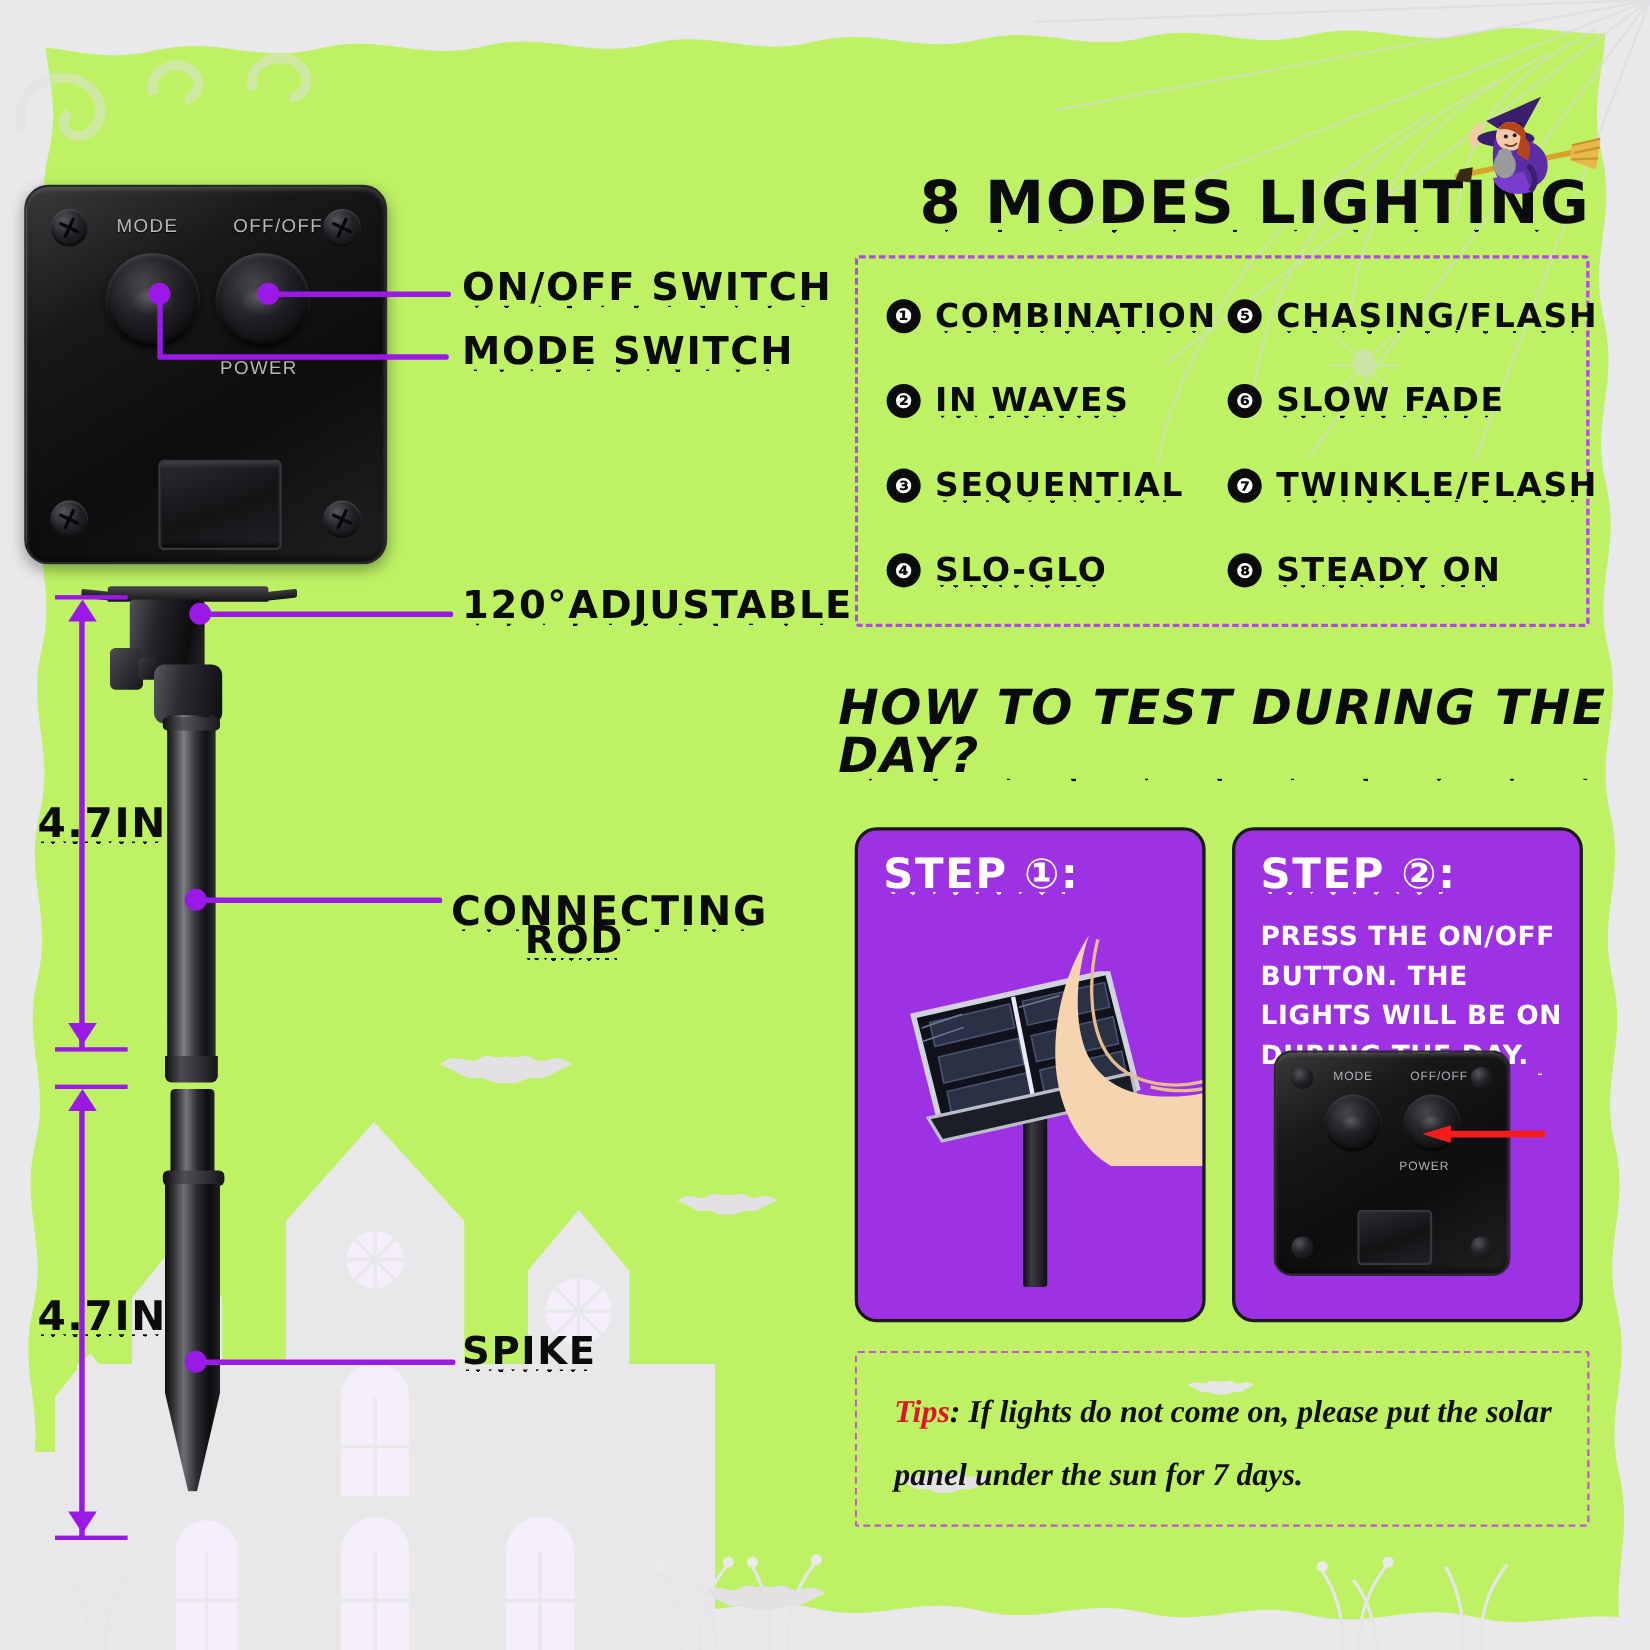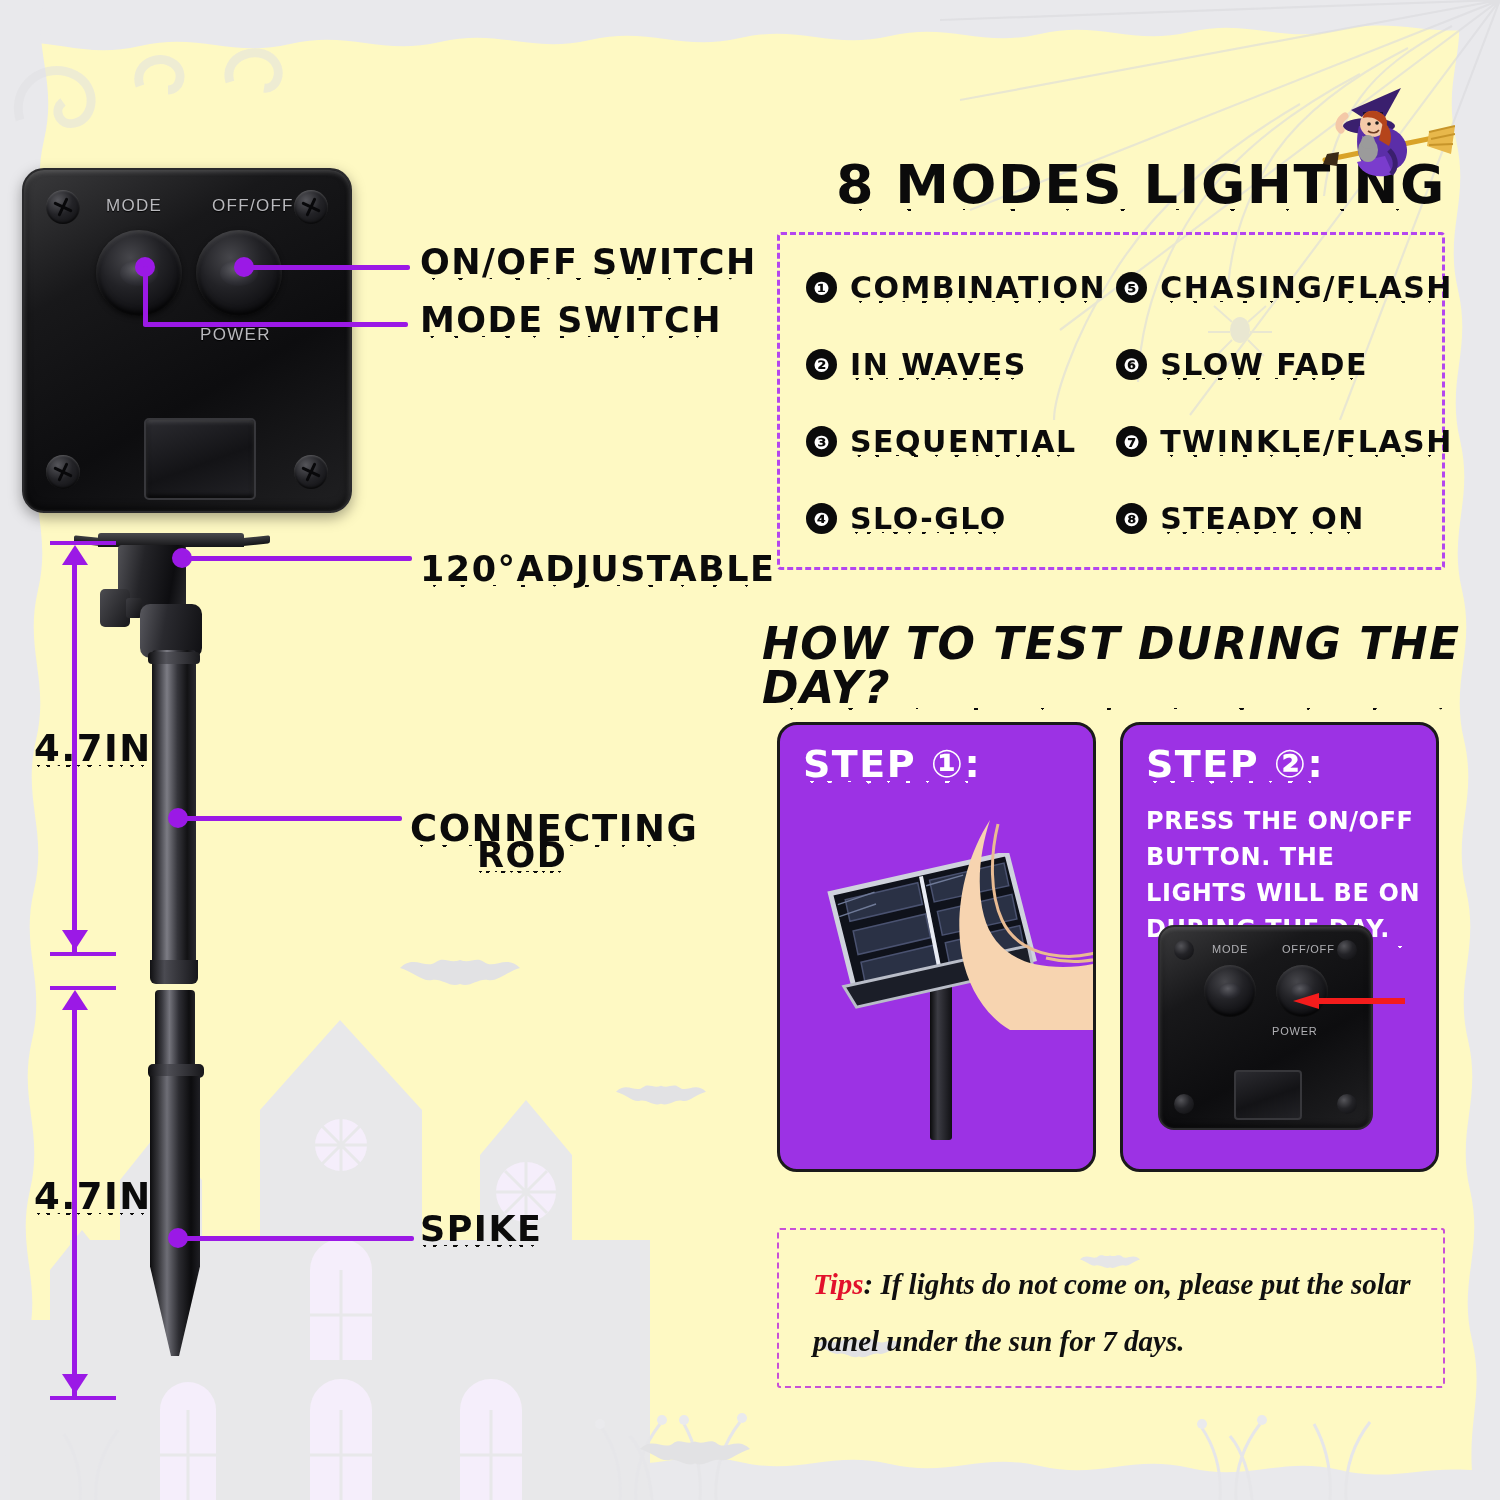--- a/index.html
+++ b/index.html
@@ -5,21 +5,21 @@
   * { box-sizing: border-box; margin: 0; padding: 0; }
   html, body {
     width: 1500px; height: 1500px;
     background: #ffffff;
     font-family: "Liberation Sans", sans-serif;
     overflow: hidden;
   }
   #page {
     position: relative;
     width: 1500px; height: 1500px;
-    background: #fef9c3;
+    background: #bef264;
     overflow: hidden;
   }
 
   
   .bg-layer { position:absolute; inset:0; pointer-events:none; }
   .spiderweb { position:absolute; top:0; right:0; width:560px; height:420px; opacity:.55; }
   .web-tl { position:absolute; top:-10px; left:-10px; width:300px; height:300px; opacity:.5; }
   .house-bg { position:absolute; left:10px; bottom:0; width:760px; height:560px; opacity:1; }
   .grass-bg { position:absolute; left:0; bottom:0; width:1500px; height:120px; }
   .bat { position:absolute; fill:#e2e2e4; }
@@ -174,21 +174,21 @@
   .mode-item{ display:flex; align-items:center; gap:13px; }
   .mode-num{
     flex:0 0 auto; width:31px; height:31px; border-radius:50%;
     background:#0b0b0b; color:#fff; font-size:19px; font-weight:bold;
     display:flex; align-items:center; justify-content:center;
     font-family:"DejaVu Sans", sans-serif;
   }
   .mode-label{ font-size:30px; }
 
   .step-card{
-    position:absolute; top:722px; width:319px; height:450px;
+    position:absolute; top:752px; width:319px; height:450px;
     background:#9c32e4; border:3px solid #1a1a1a; border-radius:20px; overflow:hidden;
   }
   #step-card-1{ left:777px; }
   #step-card-2{ left:1120px; }
   .step-title{ position:absolute; left:23px; top:20px; font-size:38px; }
   .step-sub{ position:absolute; left:23px; right:14px; font-size:24px; line-height:1.5; }
 
   .tips-box{
     position:absolute; left:777px; top:1228px; width:668px; height:160px;
     border:2px dashed #c84fd8; border-radius:3px;
@@ -393,21 +393,21 @@
     <div>
       <div class="callout-dot" style="left:135px; top:257px;"></div>
       <div class="callout-vline" style="left:143px; top:266px; height:60px;"></div>
       <div class="callout-line" style="left:143px; top:322px; width:265px;"></div>
       <div class="drip callout-text" style="left:420px; top:303px; font-size:35px;text-align:center;">MODE SWITCH</div>
     </div>
 
     <div>
       <div class="callout-dot" style="left:172px; top:548px;"></div>
       <div class="callout-line" style="left:186px; top:556px; width:226px;"></div>
-      <div class="drip callout-text" style="left:420px; top:552px; font-size:35px;">120°ADJUSTABLE</div>
+      <div class="drip callout-text" style="left:420px; top:534px; font-size:35px;">120°ADJUSTABLE</div>
     </div>
 
     <div>
       <div class="callout-dot" style="left:168px; top:808px;"></div>
       <div class="callout-line" style="left:184px; top:816px; width:218px;"></div>
       <div class="drip callout-text" style="left:398px; top:810px; font-size:37px;margin-left:12px;">CONNECTING</div>
       <div class="drip callout-text" style="left:477px; top:826px; font-size:35px;margin-top:12px;">ROD</div>
     </div>
 
     <div>

